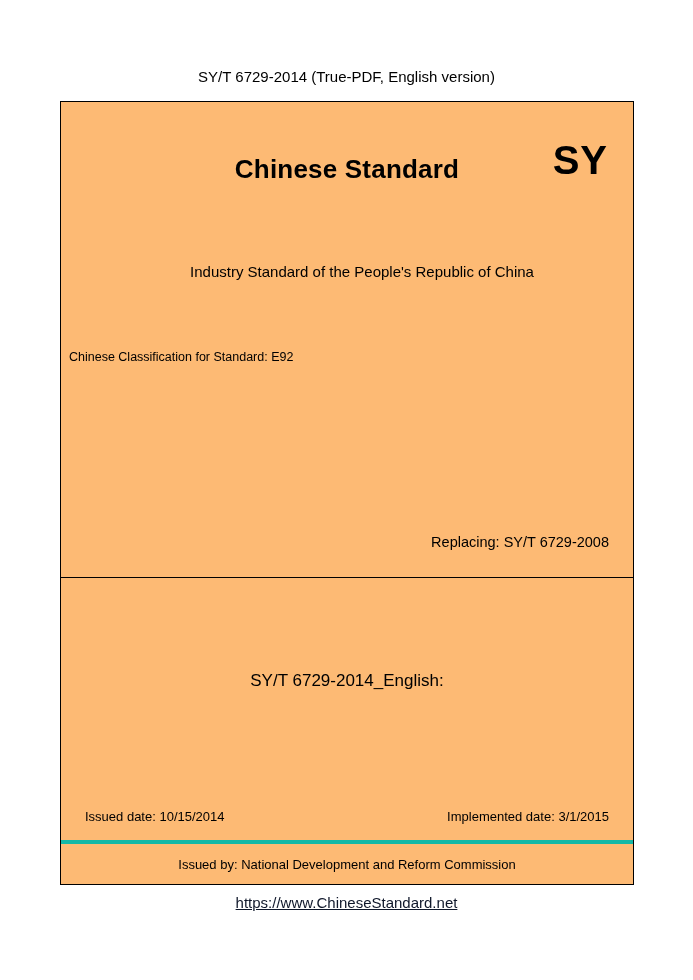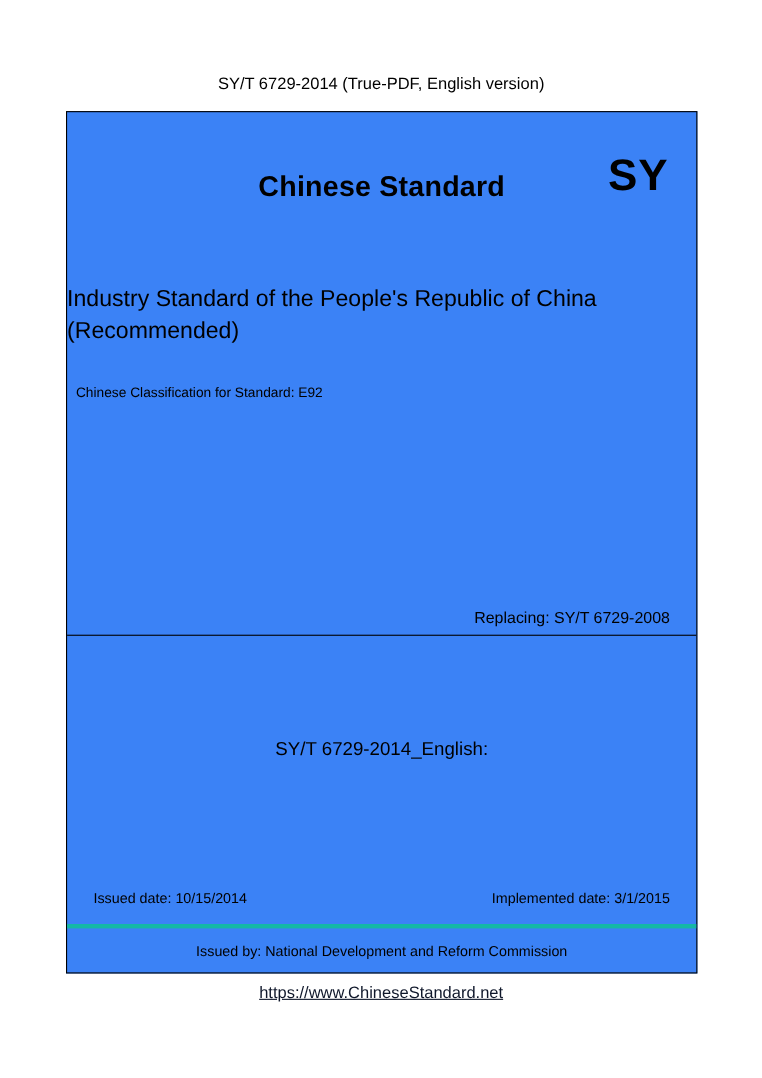--- a/index.html
+++ b/index.html
@@ -30,21 +30,21 @@
     color: #000;
   }
   .doc-box {
     position: absolute;
     top: 101px;
     left: 60px;
     width: 574px;
     height: 784px;
     border: 1px solid #000;
     box-sizing: border-box;
-    background: #3b82f6;
+    background: #fdba74;
   }
   
   .section-top {
     position: relative;
     height: 476px;
     border-bottom: 1px solid #000;
     box-sizing: border-box;
   }
   .title-row {
     position: absolute;
@@ -66,23 +66,24 @@
     position: absolute;
     right: 25px;
     top: -16px;
     font-size: 40px;
     font-weight: bold;
     letter-spacing: 1px;
   }
   .industry-line {
     position: absolute;
     top: 155px;
-    left: 0;
-    width: 100%;
-    font-size: 21px;
+    left: 15px;
+    width: 100%;
+    text-align: center;
+    font-size: 15px;
     line-height: 29px;
   }
   .classification {
     position: absolute;
     top: 248px;
     left: 8px;
     font-size: 12.5px;
   }
   .std-number {
     position: absolute;
@@ -97,21 +98,20 @@
   }
   .replacing {
     position: absolute;
     top: 432px;
     left: 0;
     width: 100%;
     text-align: right;
     padding-right: 24px;
     box-sizing: border-box;
     font-size: 14.5px;
-    margin-top: 20px;
   }
   
   .section-mid {
     position: relative;
     height: 266px;
     border-bottom: 4px solid #14b8a6;
     box-sizing: border-box;
   }
   .doc-title {
     position: absolute;
@@ -163,21 +163,20 @@
   <div class="doc-box">
 
     <div class="section-top">
       <div class="title-row">
         <div class="chinese-standard">Chinese Standard</div>
         <div class="sy-logo">SY</div>
       </div>
 
       <div class="industry-line">
         <div>Industry Standard of the People's Republic of China</div>
-        <div>(Recommended)</div>
       </div>
 
       <div class="classification">Chinese Classification for Standard: E92</div>
 
 
       <div class="replacing">Replacing: SY/T 6729-2008</div>
     </div>
 
     <div class="section-mid">
       <div class="doc-title">

